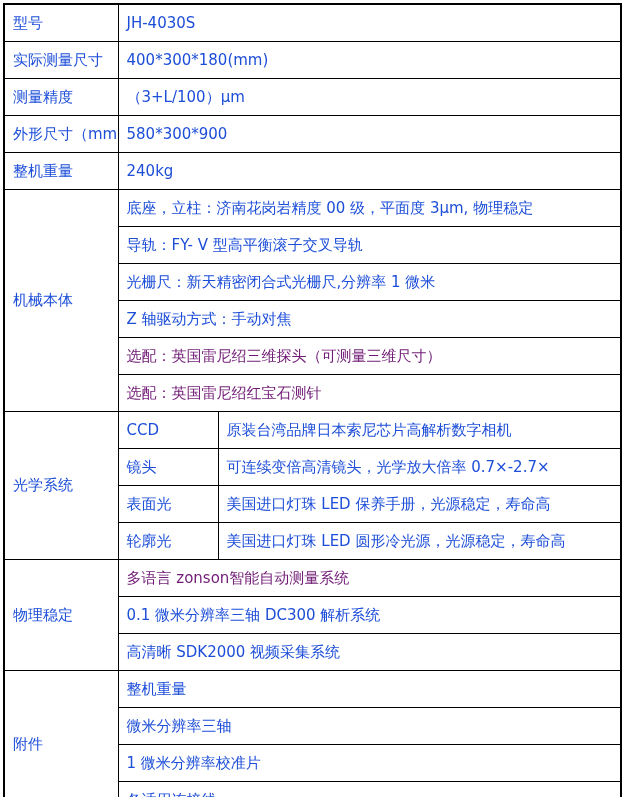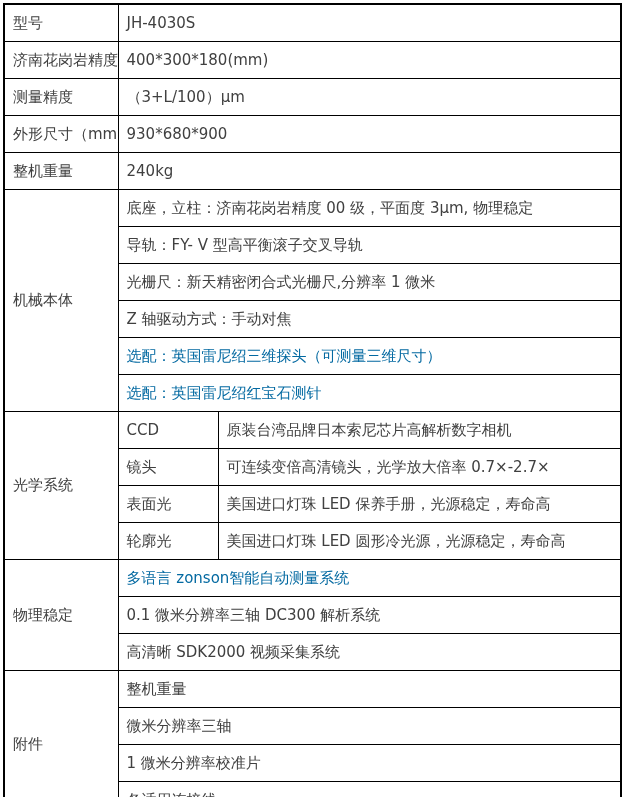--- a/index.html
+++ b/index.html
@@ -19,55 +19,55 @@
     table-layout: fixed;
     border: 2px solid #000000;
   }
   col.c1 { width: 114px; }
   col.c2 { width: 100px; }
   col.c3 { width: 403px; }
   td {
     border: 1px solid #000000;
     height: 36px;
     font-size: 15px;
-    color: #404040;
+    color: #1d4ed8;
     padding: 0 6px 0 8px;
     vertical-align: middle;
     white-space: nowrap;
     overflow: hidden;
     background: #ffffff;
   }
-  td.red { color: #0369a1; }
+  td.red { color: #701a75; }
 </style>
 </head>
 <body>
 
 <table class="spec">
   <colgroup>
       <col class="c1">
       <col class="c2">
       <col class="c3">
     </colgroup>
   <tbody>
 
     <tr>
       <td>型号</td>
       <td colspan="2">JH-4030S</td>
     </tr>
     <tr>
-      <td>济南花岗岩精度</td>
+      <td>实际测量尺寸</td>
       <td colspan="2">400*300*180(mm)</td>
     </tr>
     <tr>
       <td>测量精度</td>
       <td colspan="2">（3+L/100）μm</td>
     </tr>
     <tr>
       <td>外形尺寸（mm）</td>
-      <td colspan="2">930*680*900</td>
+      <td colspan="2">580*300*900</td>
     </tr>
     <tr>
       <td>整机重量</td>
       <td colspan="2">240kg</td>
     </tr>
 
     <tr>
       <td rowspan="6">机械本体</td>
       <td colspan="2">底座，立柱：济南花岗岩精度 00 级，平面度 3μm, 物理稳定</td>
     </tr>

